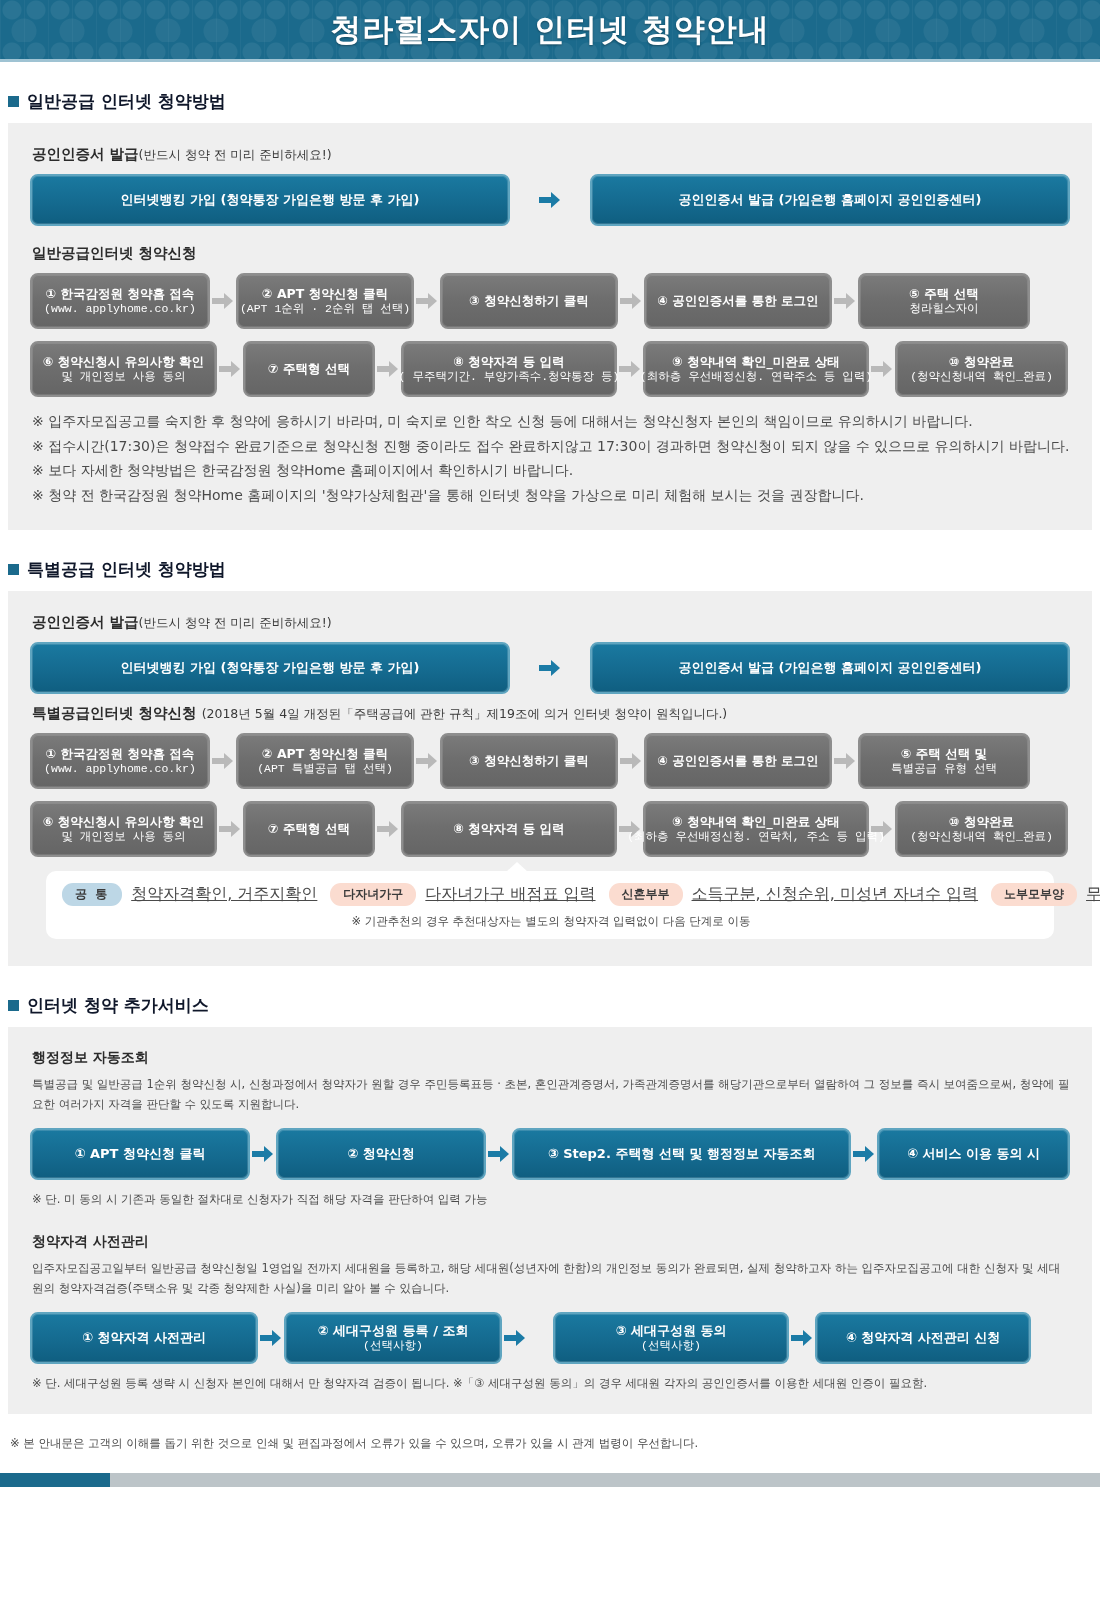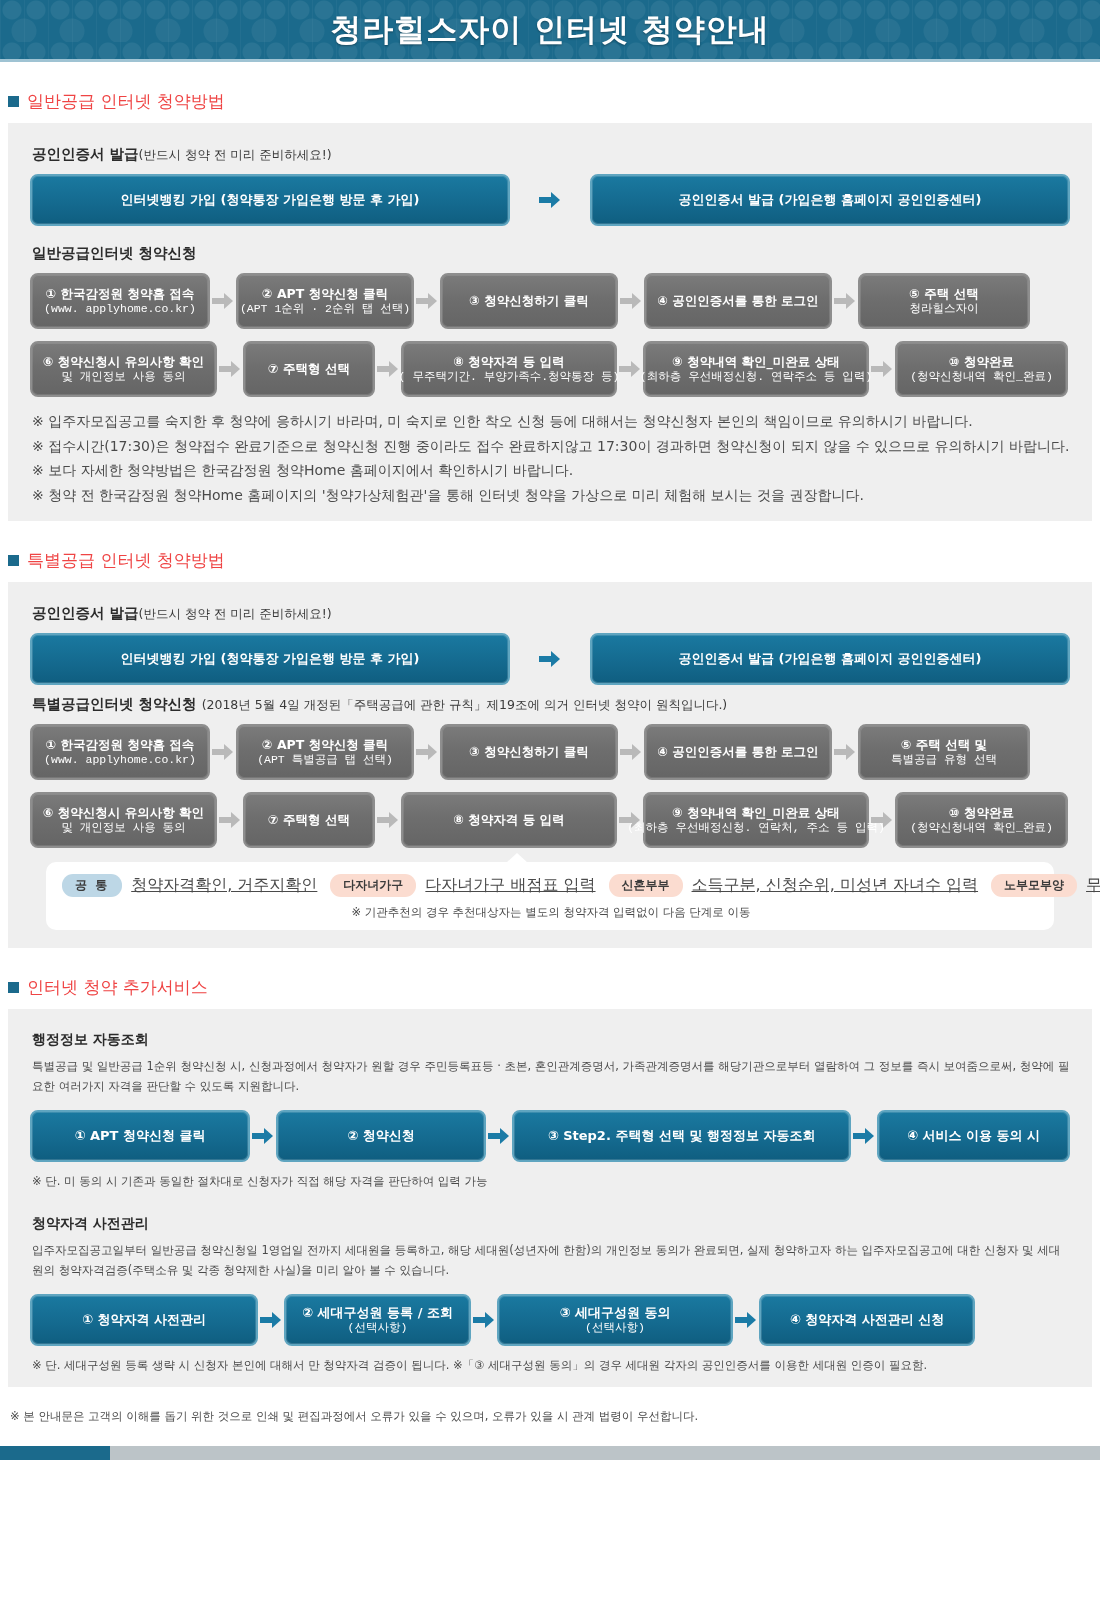--- a/index.html
+++ b/index.html
@@ -40,30 +40,30 @@
     gap: 8px;
     padding: 0 0 0 8px;
     margin-top: 28px;
   }
   .sec-head .bullet {
     width: 11px; height: 11px;
     background: #1b6a8c;
     display: inline-block;
   }
   .sec-head .sec-title {
-    color: #ef4444;
+    color: #0f172a;
     font-size: 17px;
-    font-weight: normal;
+    font-weight: bold;
   }
 
   
   .panel {
     background: #efefef;
     margin: 10px 8px 0 8px;
-    padding: 18px 22px 14px 22px;
+    padding: 18px 22px 23px 22px;
   }
 
   .sub-head {
     font-size: 14.5px;
     font-weight: bold;
     color: #2b2b2b;
     margin: 4px 0 10px 2px;
   }
   .sub-head .thin {
     font-weight: normal;
@@ -508,30 +508,30 @@
       <div class="svc-body">입주자모집공고일부터 일반공급 청약신청일 1영업일 전까지 세대원을 등록하고, 해당 세대원(성년자에 한함)의 개인정보 동의가 완료되면, 실제 청약하고자 하는 입주자모집공고에 대한 신청자 및 세대원의 청약자격검증(주택소유 및 각종 청약제한 사실)을 미리 알아 볼 수 있습니다.</div>
       <div class="flow-row">
           <div class="box blue" style="width: 228px;">
             <div class="l1">① 청약자격 사전관리</div>
           </div>
           <div class="arrow">
             <svg width="22" height="18" viewBox="0 0 22 18">
               <path d="M0 6 h12 V1 l9 8 l-9 8 V12 H0 Z" fill="#1b7ba6"></path>
             </svg>
           </div>
-          <div class="box blue" style="width: 187px;">
+          <div class="box blue" style="width: 218px;">
             <div class="l1">② 세대구성원 등록 / 조회</div>
             <div class="l2">(선택사항)</div>
           </div>
           <div class="arrow">
             <svg width="22" height="18" viewBox="0 0 22 18">
               <path d="M0 6 h12 V1 l9 8 l-9 8 V12 H0 Z" fill="#1b7ba6"></path>
             </svg>
           </div>
-          <div class="box blue" style="width: 236px;">
+          <div class="box blue" style="width: 236px; margin-left: 25px;">
             <div class="l1">③ 세대구성원 동의</div>
             <div class="l2">(선택사항)</div>
           </div>
           <div class="arrow">
             <svg width="22" height="18" viewBox="0 0 22 18">
               <path d="M0 6 h12 V1 l9 8 l-9 8 V12 H0 Z" fill="#1b7ba6"></path>
             </svg>
           </div>
           <div class="box blue" style="width: 216px;">
             <div class="l1">④ 청약자격 사전관리 신청</div>

